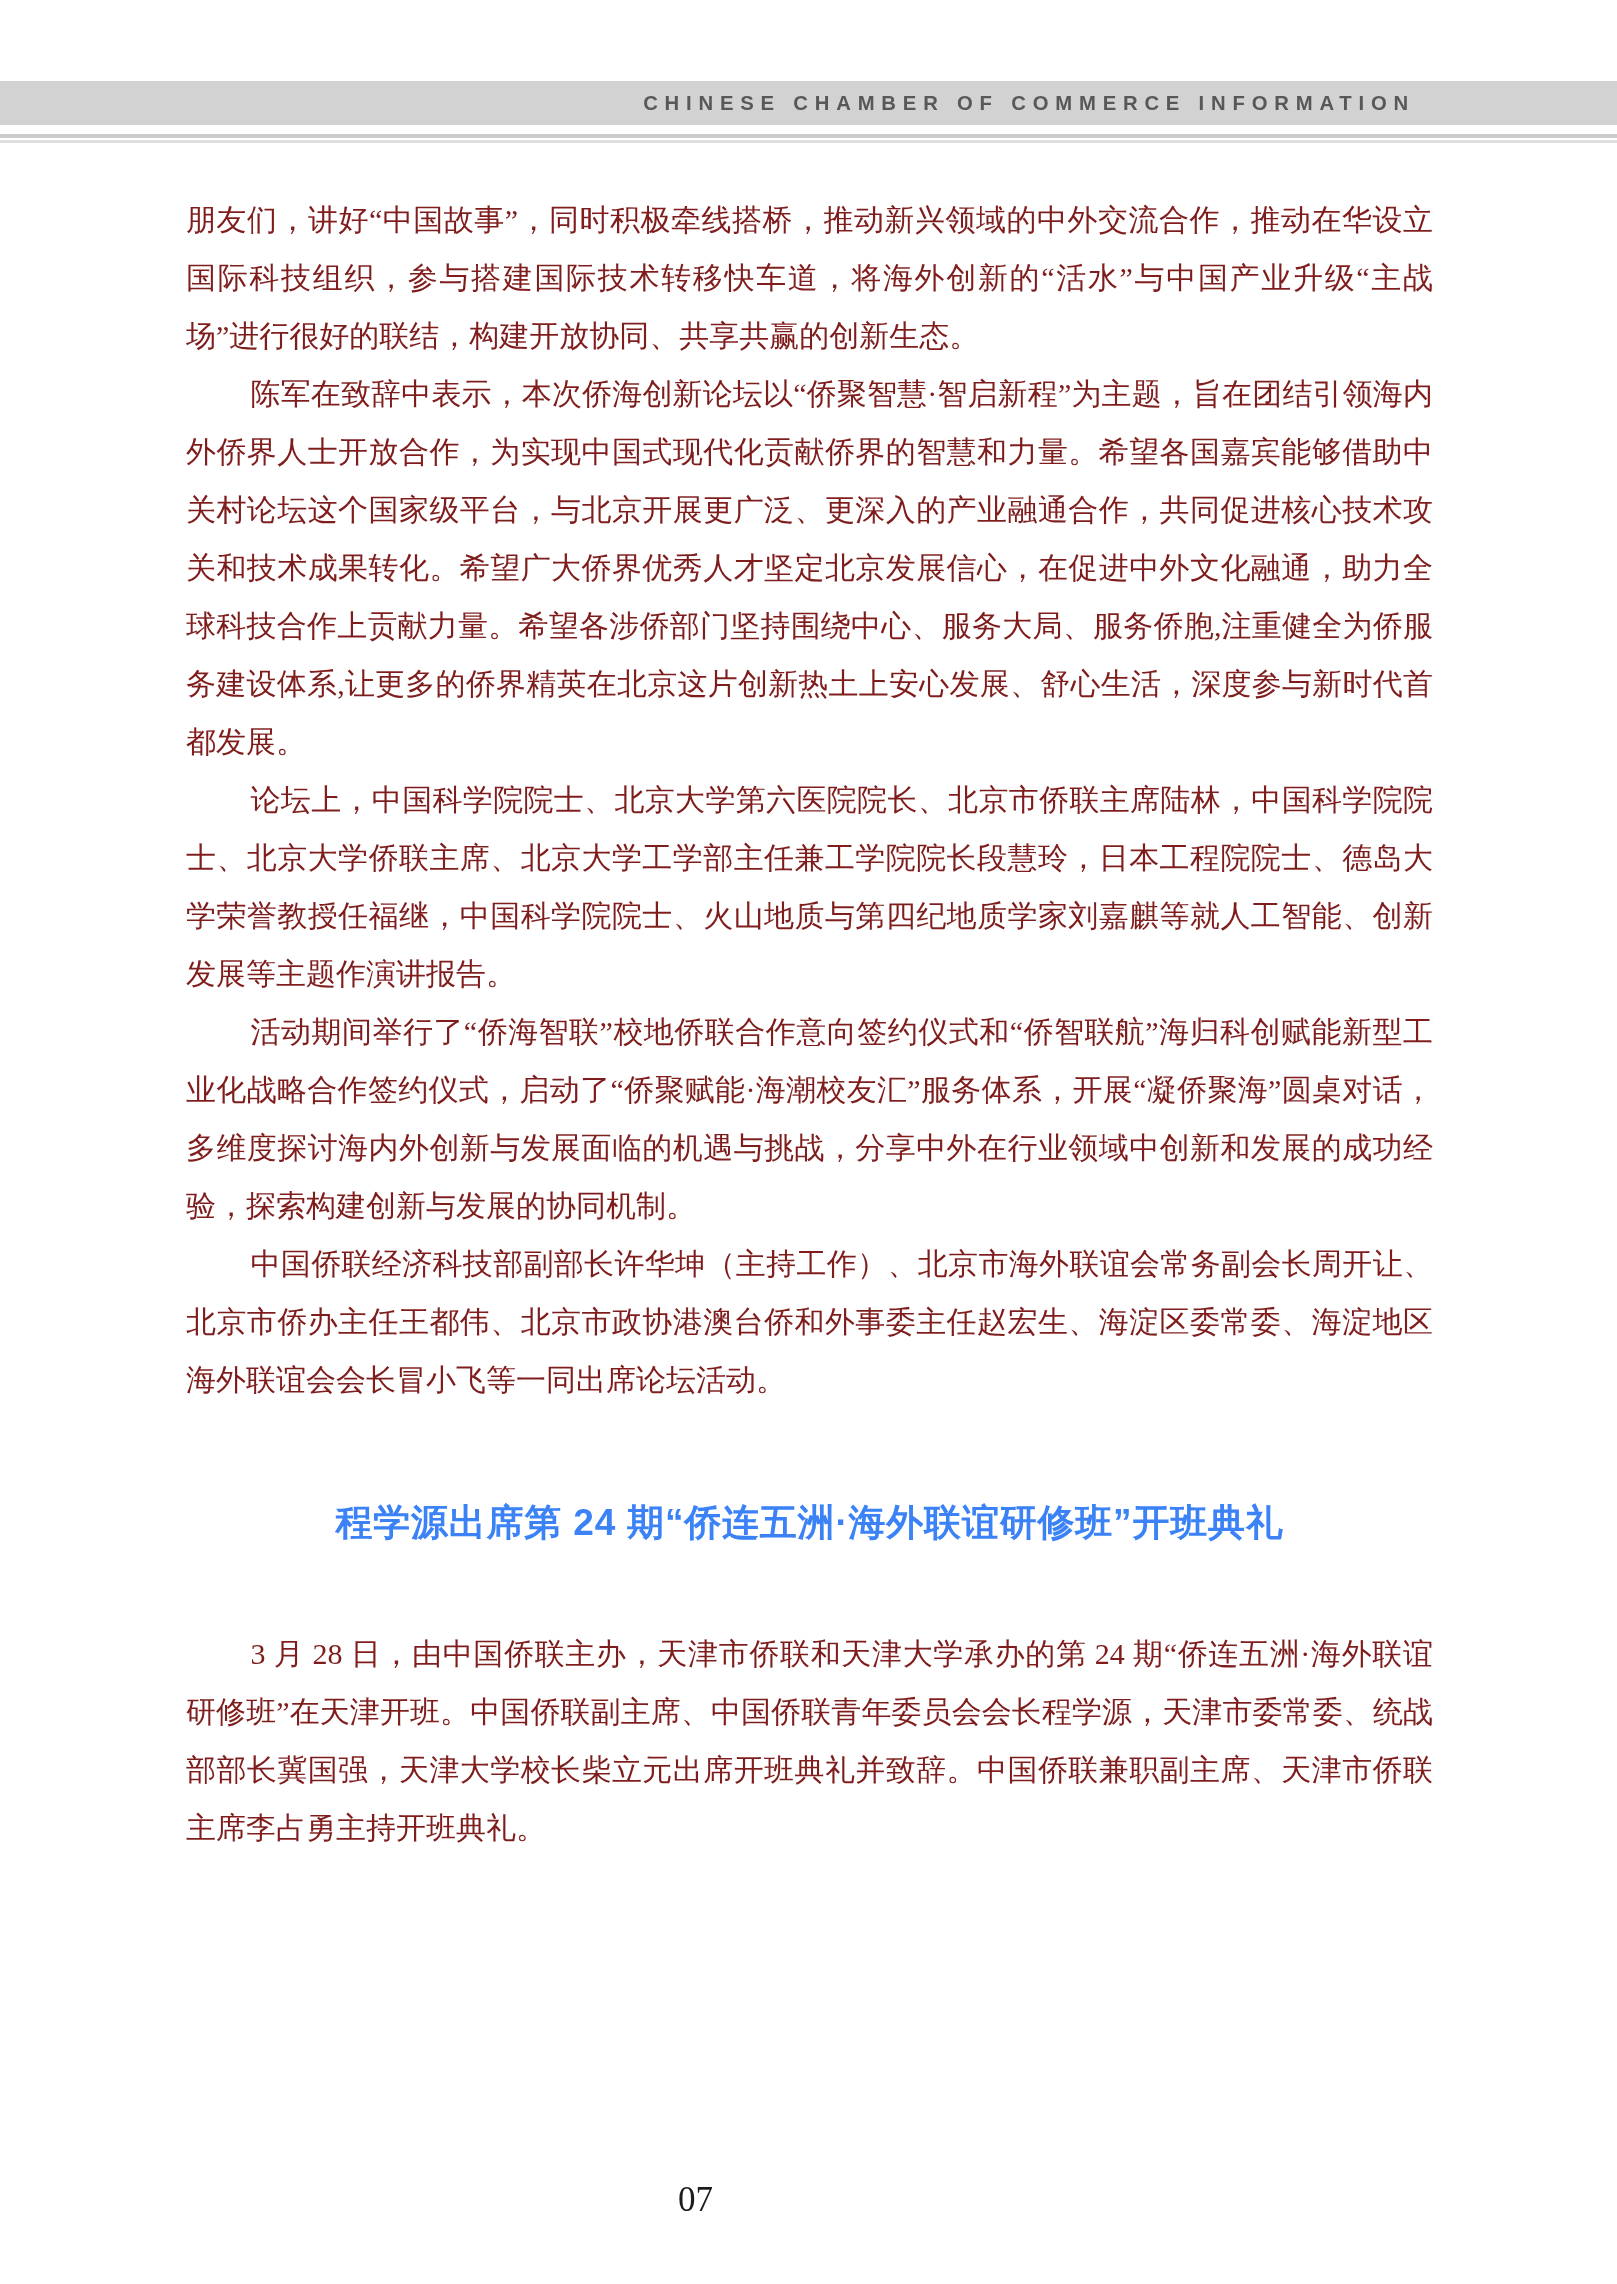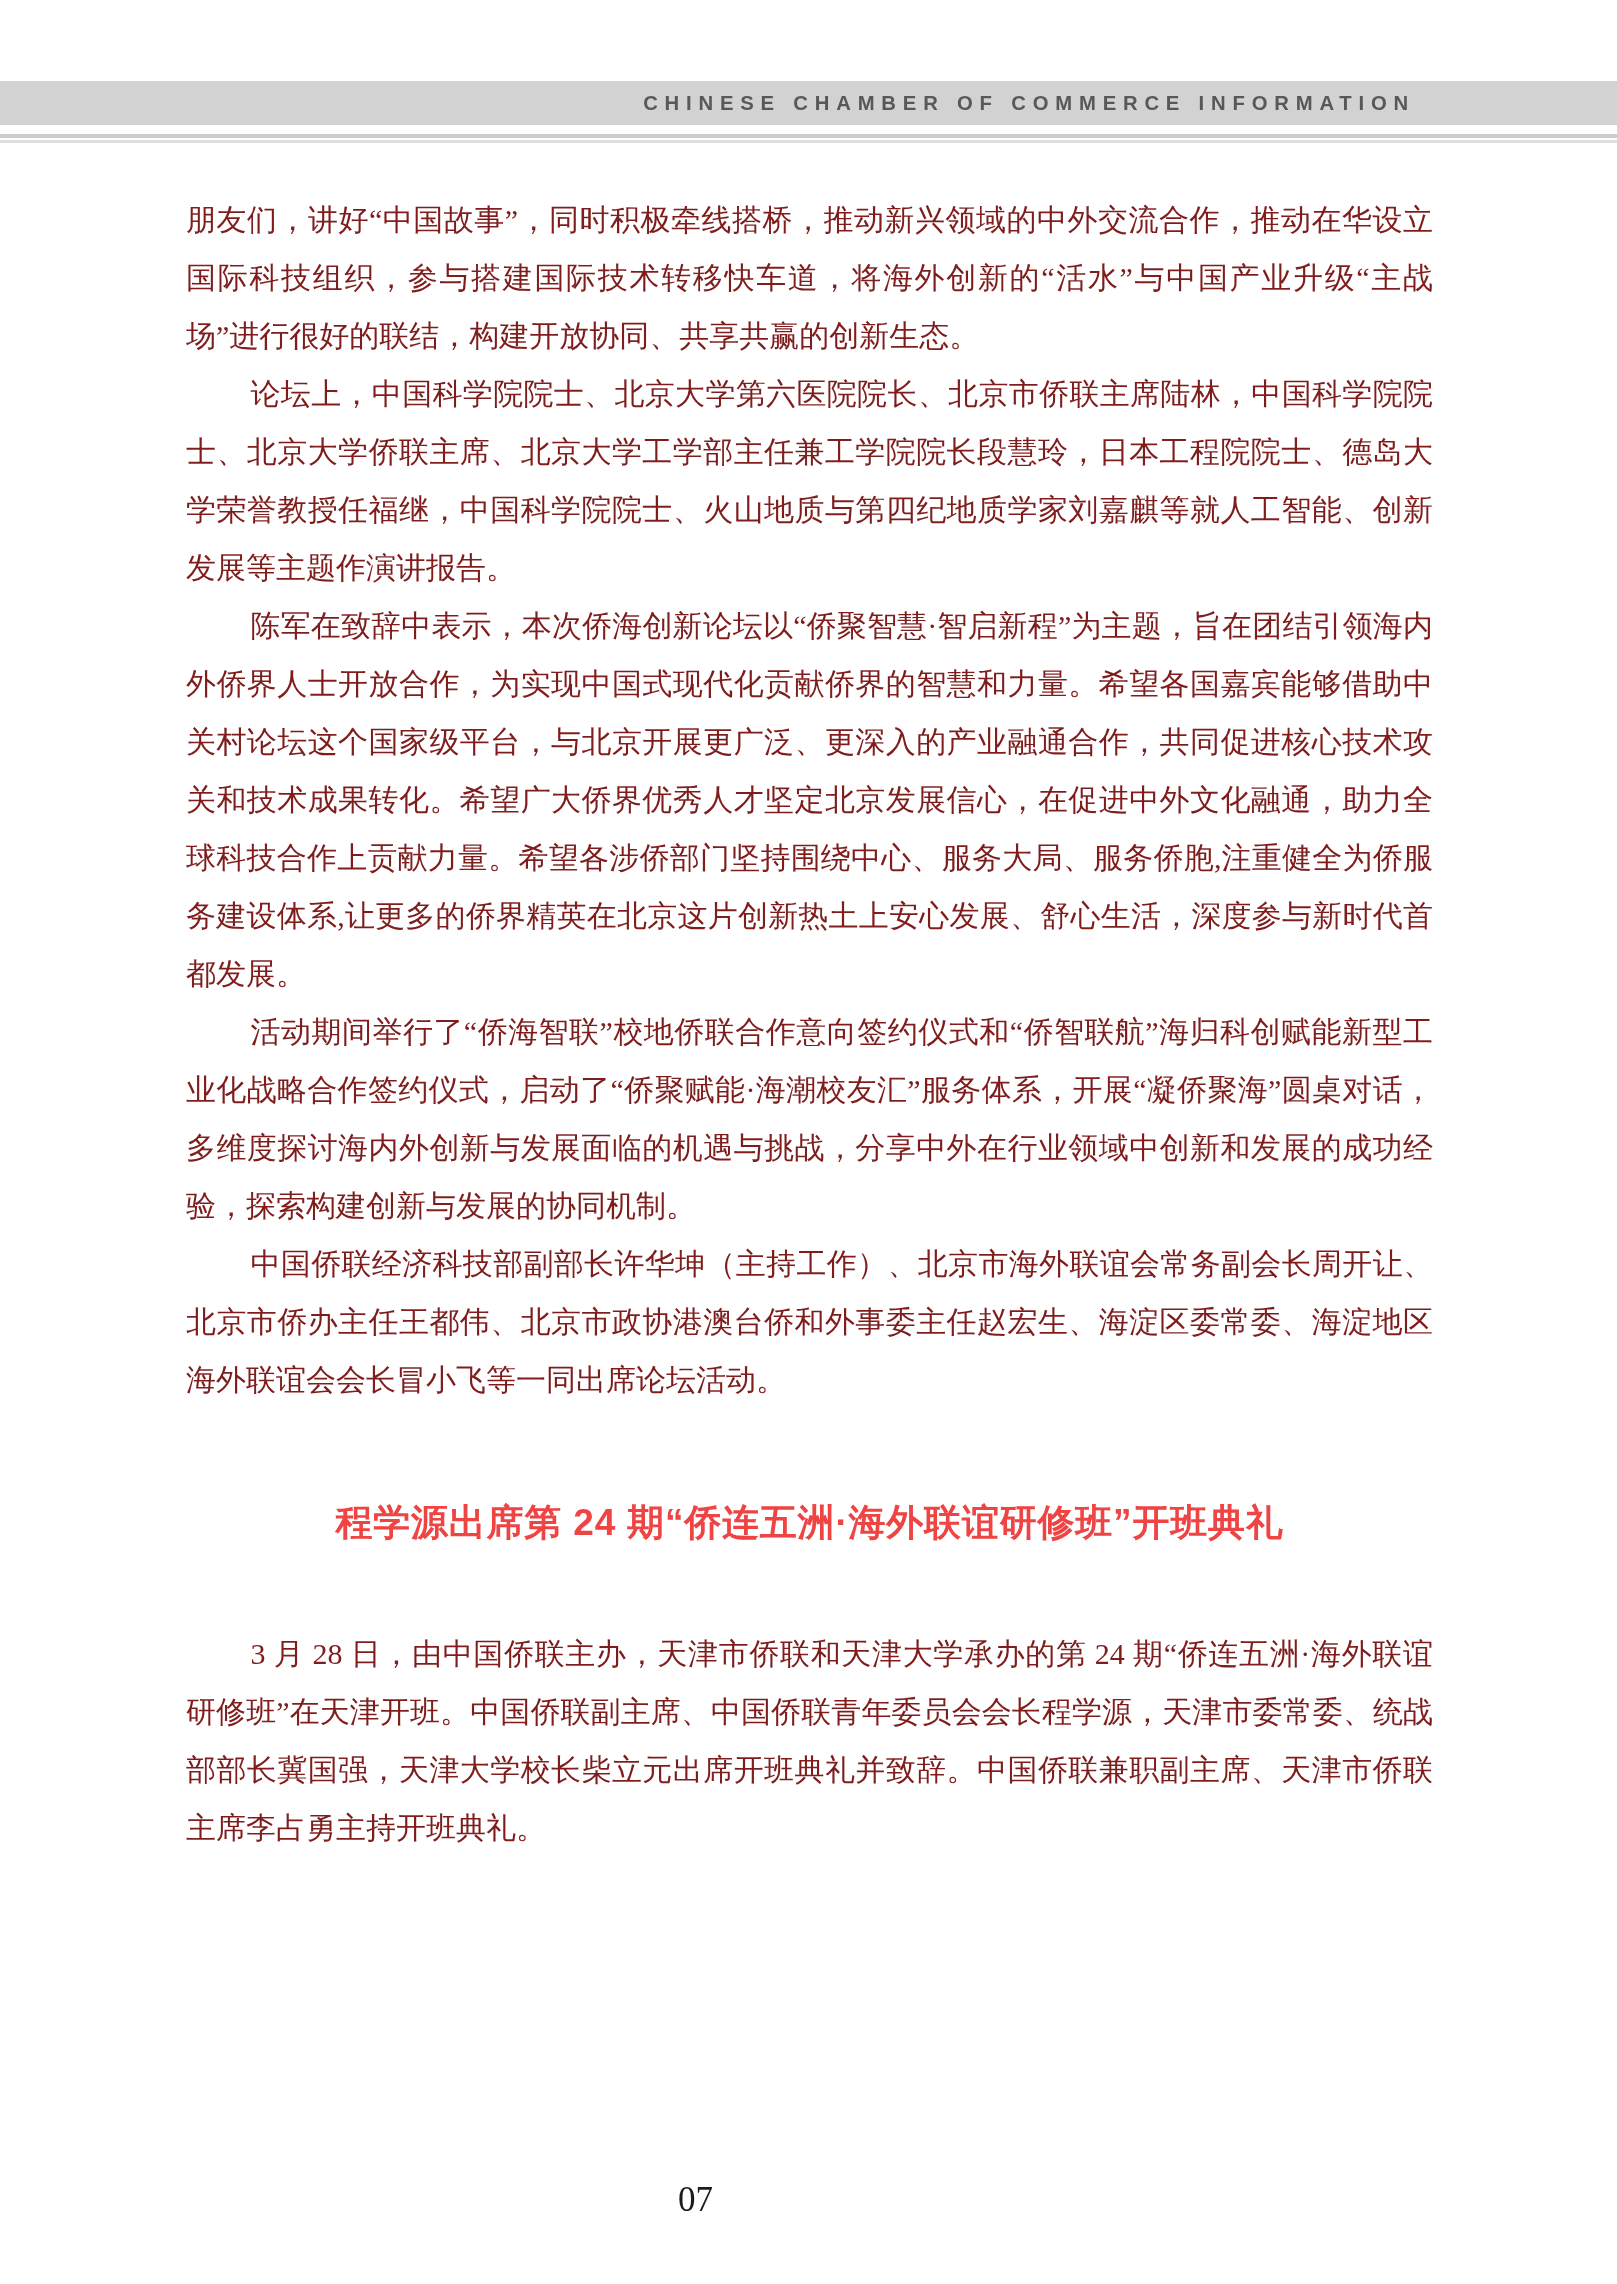--- a/index.html
+++ b/index.html
@@ -76,21 +76,21 @@
     position: absolute;
     top: 1499px;
     left: 186px;
     width: 1247px;
     margin: 0;
     text-align: center;
     font-family: "Liberation Sans", "DejaVu Sans", sans-serif;
     font-size: 37px;
     line-height: 47px;
     font-weight: bold;
-    color: #ef4444;
+    color: #3b82f6;
     letter-spacing: 0.8px;
   }
 
   
   .page-number {
     position: absolute;
     top: 2180px;
     left: 0;
     width: 1391px;
     text-align: center;
@@ -105,22 +105,22 @@
 <div class="page">
 
   <div class="banner">
     <span class="banner-text">CHINESE CHAMBER OF COMMERCE INFORMATION</span>
   </div>
   <div class="rule rule-1"></div>
   <div class="rule rule-2"></div>
 
   <div class="article article-1">
     <p class="no-indent">朋友们，讲好“中国故事”，同时积极牵线搭桥，推动新兴领域的中外交流合作，推动在华设立国际科技组织，参与搭建国际技术转移快车道，将海外创新的“活水”与中国产业升级“主战场”进行很好的联结，构建开放协同、共享共赢的创新生态。</p>
+    <p>陈军在致辞中表示，本次侨海创新论坛以“侨聚智慧·智启新程”为主题，旨在团结引领海内外侨界人士开放合作，为实现中国式现代化贡献侨界的智慧和力量。希望各国嘉宾能够借助中关村论坛这个国家级平台，与北京开展更广泛、更深入的产业融通合作，共同促进核心技术攻关和技术成果转化。希望广大侨界优秀人才坚定北京发展信心，在促进中外文化融通，助力全球科技合作上贡献力量。希望各涉侨部门坚持围绕中心、服务大局、服务侨胞,注重健全为侨服务建设体系,让更多的侨界精英在北京这片创新热土上安心发展、舒心生活，深度参与新时代首都发展。</p>
     <p>论坛上，中国科学院院士、北京大学第六医院院长、北京市侨联主席陆林，中国科学院院士、北京大学侨联主席、北京大学工学部主任兼工学院院长段慧玲，日本工程院院士、德岛大学荣誉教授任福继，中国科学院院士、火山地质与第四纪地质学家刘嘉麒等就人工智能、创新发展等主题作演讲报告。</p>
-    <p>陈军在致辞中表示，本次侨海创新论坛以“侨聚智慧·智启新程”为主题，旨在团结引领海内外侨界人士开放合作，为实现中国式现代化贡献侨界的智慧和力量。希望各国嘉宾能够借助中关村论坛这个国家级平台，与北京开展更广泛、更深入的产业融通合作，共同促进核心技术攻关和技术成果转化。希望广大侨界优秀人才坚定北京发展信心，在促进中外文化融通，助力全球科技合作上贡献力量。希望各涉侨部门坚持围绕中心、服务大局、服务侨胞,注重健全为侨服务建设体系,让更多的侨界精英在北京这片创新热土上安心发展、舒心生活，深度参与新时代首都发展。</p>
     <p>活动期间举行了“侨海智联”校地侨联合作意向签约仪式和“侨智联航”海归科创赋能新型工业化战略合作签约仪式，启动了“侨聚赋能·海潮校友汇”服务体系，开展“凝侨聚海”圆桌对话，多维度探讨海内外创新与发展面临的机遇与挑战，分享中外在行业领域中创新和发展的成功经验，探索构建创新与发展的协同机制。</p>
     <p class="p-last">
       <span>中国侨联经济科技部副部长许华坤（主持工作）、北京市海外联谊会常务副会长周开让、北京市侨办主任王都伟、北京市政协港澳台侨和外事委主任赵宏生、海淀区委常委、海淀地区海外联谊会会长冒小飞等一同出席论坛活动。</span>
     </p>
   </div>
 
   <h1 class="article2-title">程学源出席第 24 期“侨连五洲·海外联谊研修班”开班典礼</h1>
 
   <div class="article article-2">
     <p>3 月 28 日，由中国侨联主办，天津市侨联和天津大学承办的第 24 期“侨连五洲·海外联谊研修班”在天津开班。中国侨联副主席、中国侨联青年委员会会长程学源，天津市委常委、统战部部长冀国强，天津大学校长柴立元出席开班典礼并致辞。中国侨联兼职副主席、天津市侨联主席李占勇主持开班典礼。</p>

